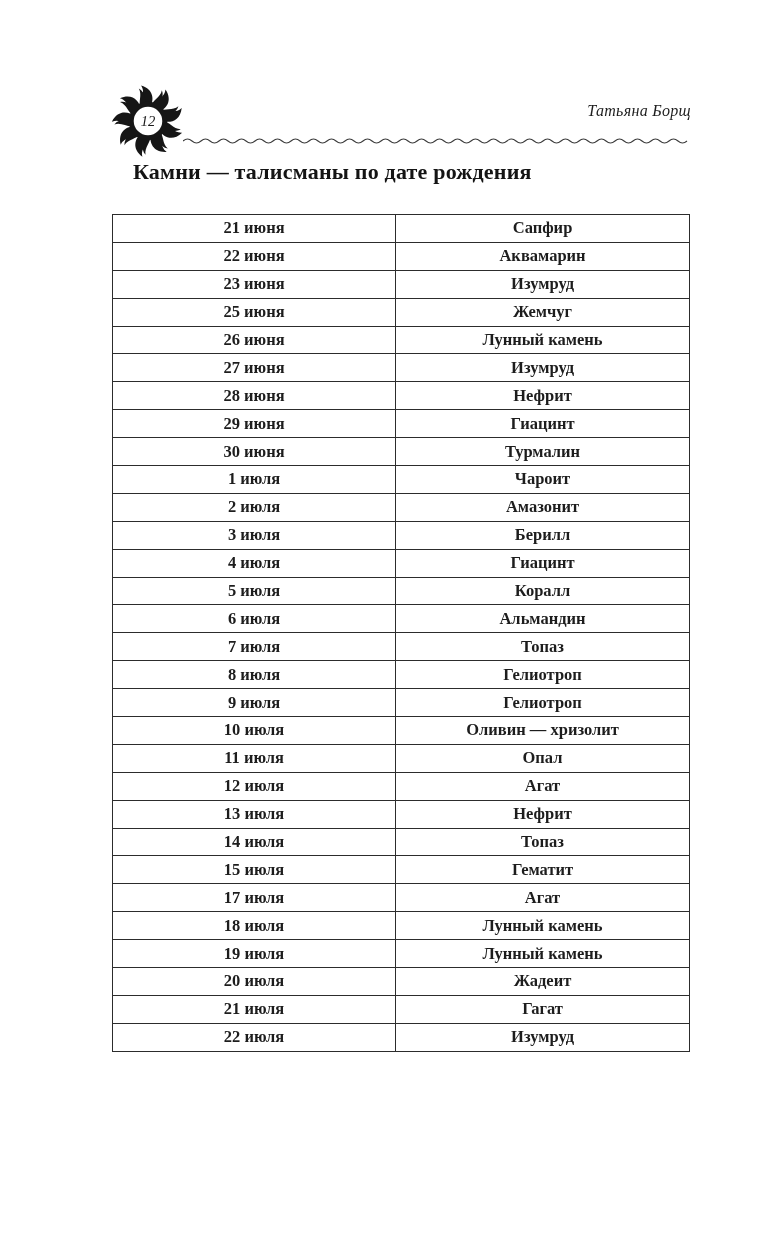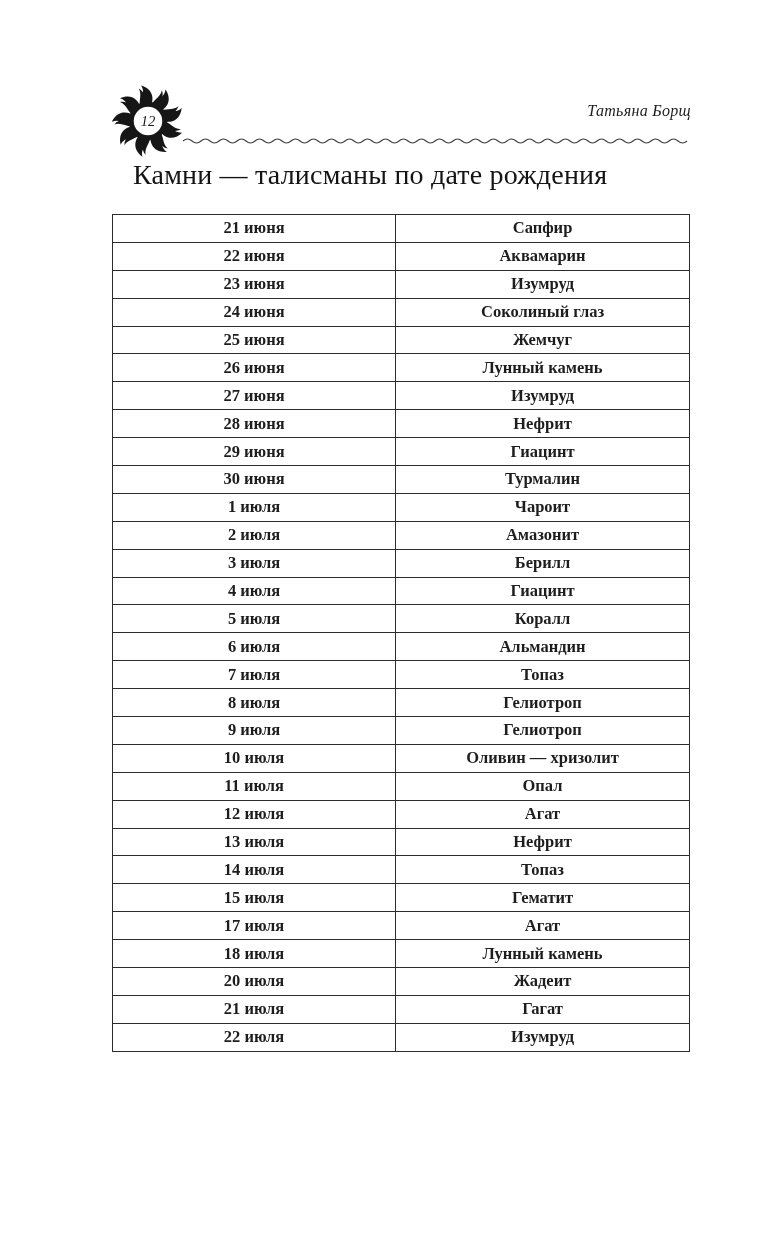--- a/index.html
+++ b/index.html
@@ -18,21 +18,21 @@
   .running-author {
     position: absolute; top: 102px; right: 77px;
     font-style: italic; font-size: 16px; letter-spacing: 0.3px;
     color: #1e1e1e; white-space: nowrap;
   }
 
   .wavy-divider { position: absolute; left: 183px; top: 136px; width: 509px; height: 10px; }
 
   .section-title {
     position: absolute; left: 133px; top: 159px;
-    font-weight: normal; font-size: 28px; letter-spacing: 0.2px;
+    font-weight: bold; font-size: 22px; letter-spacing: 0.2px;
     color: #141414; white-space: nowrap;
   }
 
   table.stones {
     position: absolute; left: 112px; top: 214px;
     width: 578px;
     border-collapse: collapse;
     table-layout: fixed;
     font-weight: bold;
   }
@@ -89,24 +89,20 @@
         </tr>
         <tr>
           <td>22 июня</td>
           <td>Аквамарин</td>
         </tr>
         <tr>
           <td>23 июня</td>
           <td>Изумруд</td>
         </tr>
         <tr>
-          <td>24 июня</td>
-          <td>Соколиный глаз</td>
-        </tr>
-        <tr>
           <td>25 июня</td>
           <td>Жемчуг</td>
         </tr>
         <tr>
           <td>26 июня</td>
           <td>Лунный камень</td>
         </tr>
         <tr>
           <td>27 июня</td>
           <td>Изумруд</td>
@@ -185,20 +181,24 @@
         </tr>
         <tr>
           <td>17 июля</td>
           <td>Агат</td>
         </tr>
         <tr>
           <td>18 июля</td>
           <td>Лунный камень</td>
         </tr>
         <tr>
+          <td>19 июля</td>
+          <td>Лунный камень</td>
+        </tr>
+        <tr>
           <td>20 июля</td>
           <td>Жадеит</td>
         </tr>
         <tr>
           <td>21 июля</td>
           <td>Гагат</td>
         </tr>
         <tr>
           <td>22 июля</td>
           <td>Изумруд</td>

